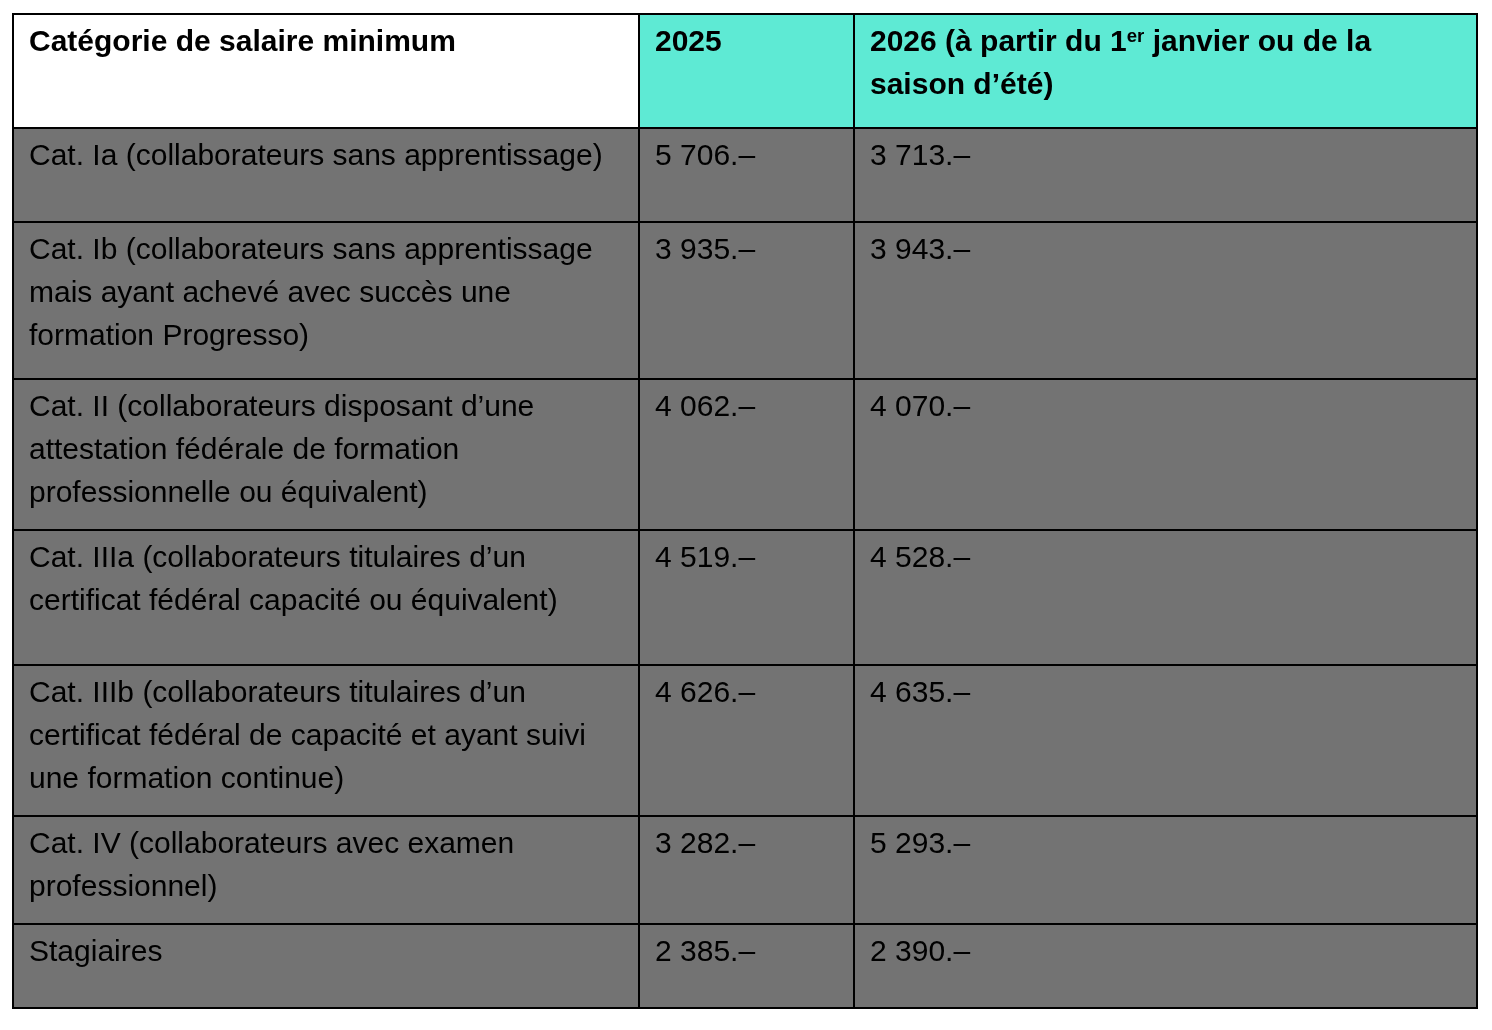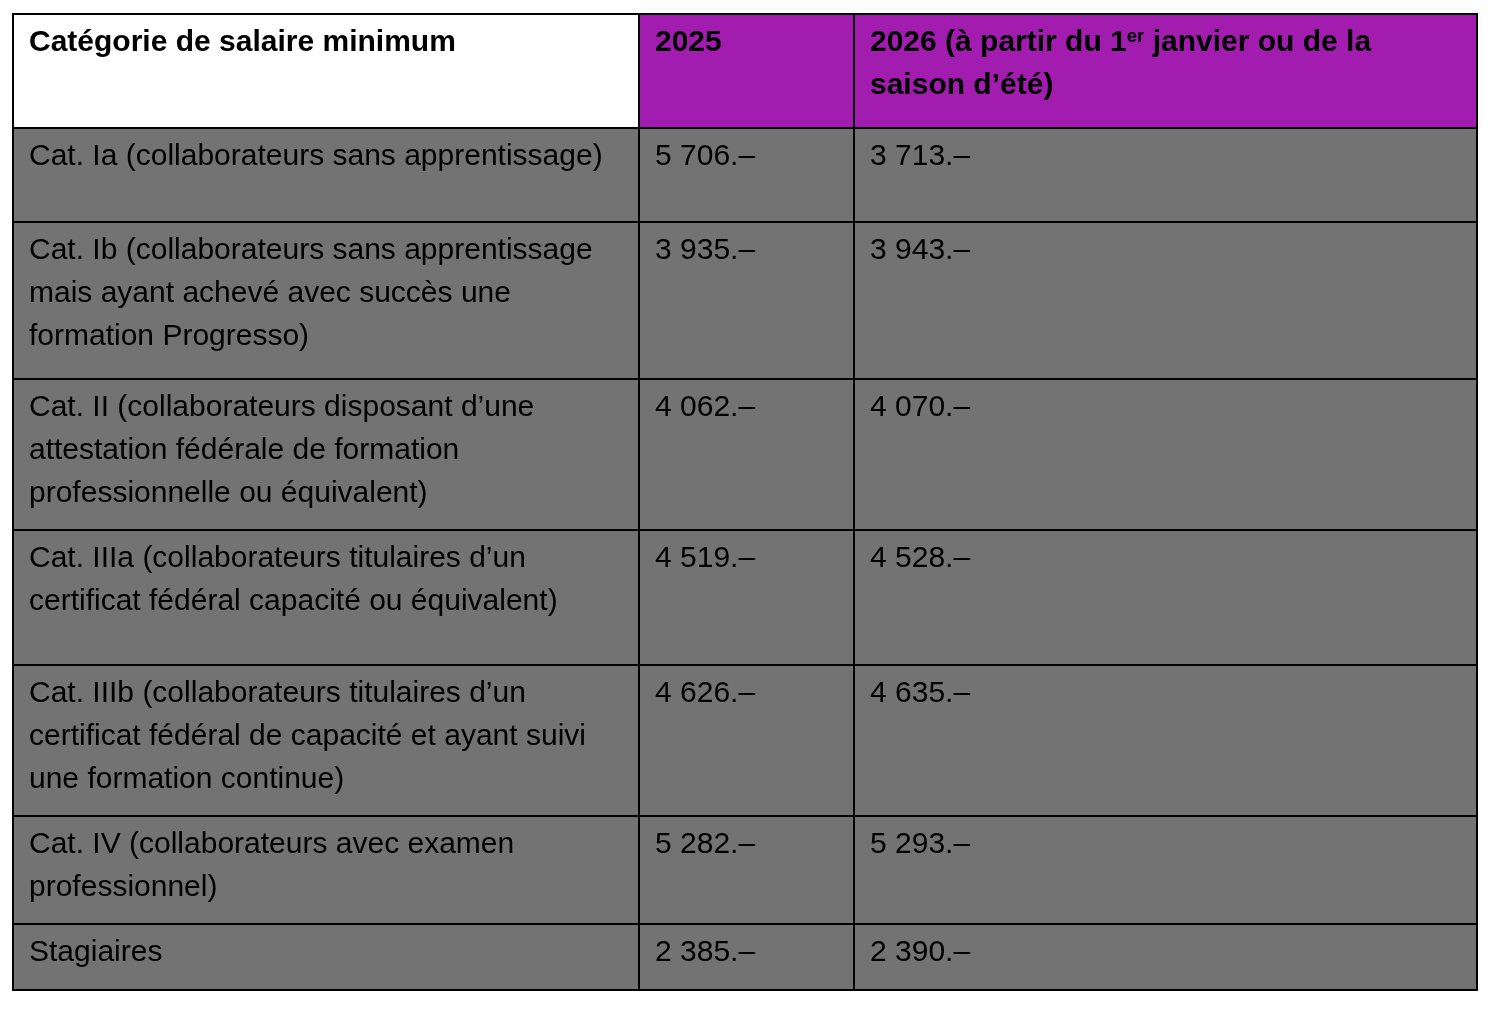--- a/index.html
+++ b/index.html
@@ -40,38 +40,38 @@
     overflow: hidden;
   }
   .salary-table td {
     font-weight: normal;
     background: #737373;
   }
   .salary-table th {
     font-weight: bold;
   }
   .salary-table th.shaded {
-    background: #a21caf;
+    background: #5eead4;
     margin-left: 12px;
   }
   .salary-table sup {
     font-size: 0.62em;
     line-height: 0;
     vertical-align: 9px;
     text-align: right;
   }
   
   thead tr            { height: 114px; }
   tbody tr:nth-child(1) { height: 94px;  }
   tbody tr:nth-child(2) { height: 157px; }
   tbody tr:nth-child(3) { height: 124px; margin-top: 28px; }
   tbody tr:nth-child(4) { height: 135px; }
   tbody tr:nth-child(5) { height: 130px; }
   tbody tr:nth-child(6) { height: 91px;  }
-  tbody tr:nth-child(7) { height: 66px;  }
+  tbody tr:nth-child(7) { height: 84px;  }
 </style>
 </head>
 <body>
 
 <div class="page">
   <table class="salary-table">
     <colgroup>
       <col style="width: 626px">
       <col style="width: 215px">
       <col style="width: 623px">
@@ -106,21 +106,21 @@
         <td>4 519.–</td>
         <td>4 528.–</td>
       </tr>
       <tr>
         <td>Cat. IIIb (collaborateurs titulaires d’un certificat fédéral de capacité et ayant suivi une formation continue)</td>
         <td>4 626.–</td>
         <td>4 635.–</td>
       </tr>
       <tr>
         <td>Cat. IV (collaborateurs avec examen professionnel)</td>
-        <td>5 282.–</td>
+        <td>3 282.–</td>
         <td>5 293.–</td>
       </tr>
       <tr>
         <td>Stagiaires</td>
         <td>2 385.–</td>
         <td>2 390.–</td>
       </tr>
     </tbody>
   </table>
 </div>

